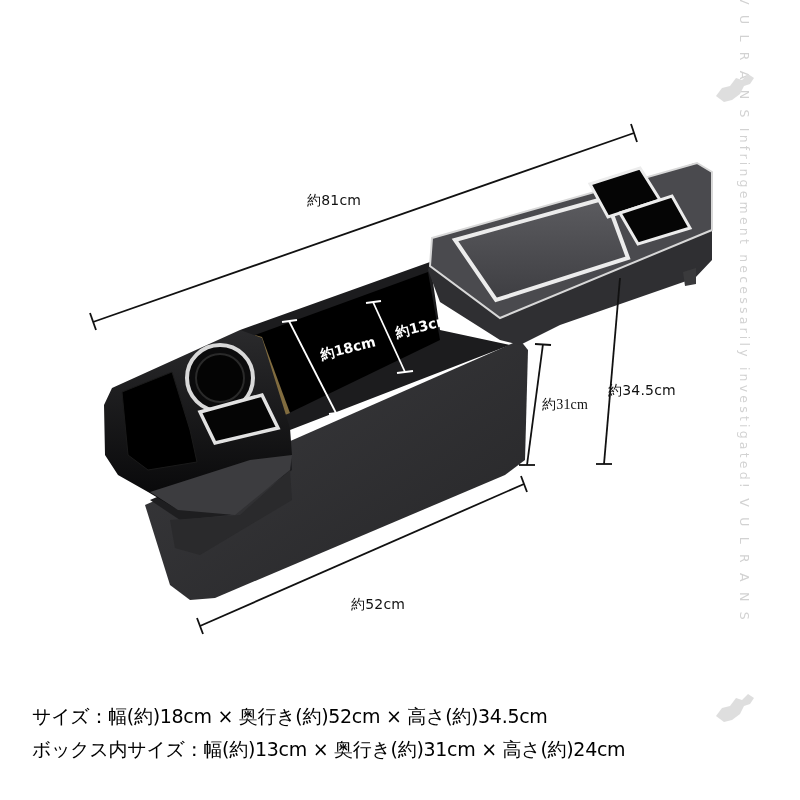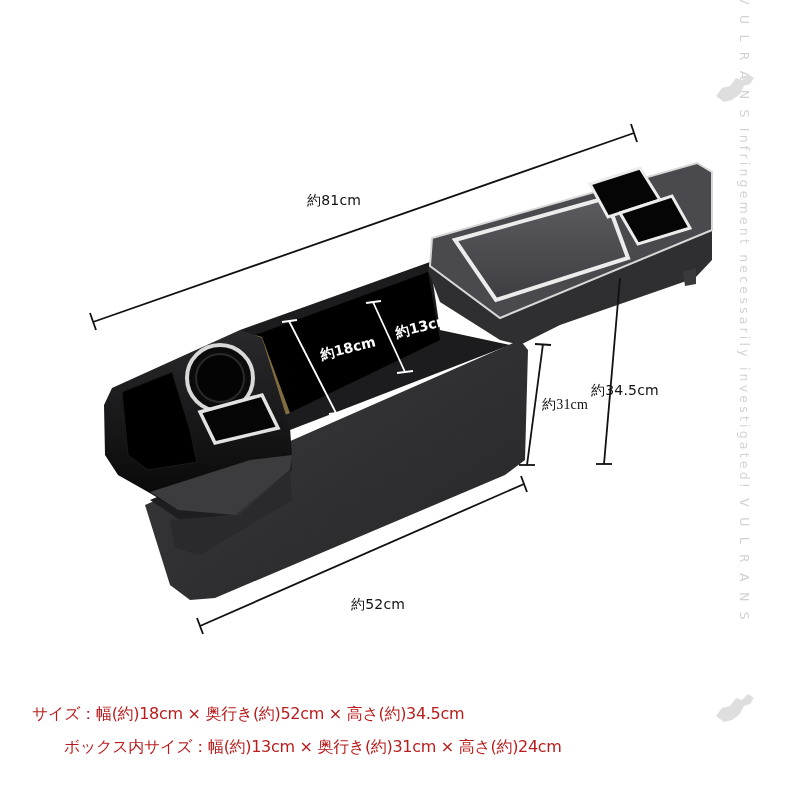--- a/index.html
+++ b/index.html
@@ -4,21 +4,21 @@
 <style>
   html, body { margin:0; padding:0; background:#ffffff; }
   body { width:800px; height:800px; position:relative; overflow:hidden;
          font-family:"DejaVu Sans","Liberation Sans",sans-serif; color:#111; }
   .stage { position:absolute; left:0; top:0; width:800px; height:800px; }
   svg.art { position:absolute; left:0; top:0; }
   .dim-label { position:absolute; font-size:14px; color:#111; white-space:nowrap;
                font-family:"DejaVu Sans","Liberation Sans",sans-serif; letter-spacing:0.2px; }
   .inner-label { position:absolute; font-size:14px; font-weight:bold; color:#ffffff; white-space:nowrap;
                  font-family:"DejaVu Sans","Liberation Sans",sans-serif; }
-  .spec { position:absolute; left:32px; font-size:16px; color:#b91c1c; white-space:nowrap;
+  .spec { position:absolute; left:32px; font-size:19px; color:#000000; white-space:nowrap;
           font-family:"DejaVu Sans","Liberation Sans",sans-serif; letter-spacing:-0.3px; }
   .watermark { position:absolute; left:738px; top:-4px; width:14px; height:808px;
                writing-mode:vertical-rl; font-size:12.5px; color:#d2d2d2; letter-spacing:3.2px;
                font-family:"DejaVu Sans","Liberation Sans",sans-serif; white-space:nowrap; }
   .wm-logo { position:absolute; }
 </style>
 </head>
 <body>
 
 <div class="stage">
@@ -100,26 +100,26 @@
       <line x1="329" y1="414" x2="345" y2="412"></line>
       <line x1="373" y1="302" x2="405" y2="372"></line>
       <line x1="366" y1="303" x2="381" y2="301"></line>
       <line x1="397" y1="373" x2="413" y2="371"></line>
     </g>
   </svg>
 
   <div class="dim-label" style="left:307px;top:192px;">約81cm</div>
   <div class="dim-label" style="left:351px;top:596px;">約52cm</div>
   <div class="dim-label" style="left:542px;top:396px;font-family:Liberation Serif, serif;">約31cm</div>
-  <div class="dim-label" style="left:591px;top:382px;text-align:right;">約34.5cm</div>
+  <div class="dim-label" style="left:608px;top:382px;text-align:right;">約34.5cm</div>
   <div class="inner-label" style="left:320px;top:340px;transform:rotate(-14deg);">約18cm</div>
   <div class="inner-label" style="left:395px;top:318px;transform:rotate(-14deg);">約13cm</div>
 
   <div class="spec" style="top:704px;">サイズ：幅(約)18cm × 奥行き(約)52cm × 高さ(約)34.5cm</div>
-  <div class="spec" style="top:737px;margin-left:32px;">ボックス内サイズ：幅(約)13cm × 奥行き(約)31cm × 高さ(約)24cm</div>
+  <div class="spec" style="top:737px;">ボックス内サイズ：幅(約)13cm × 奥行き(約)31cm × 高さ(約)24cm</div>
 
   <div class="watermark">V U L R A N S   Infringement necessarily investigated!   V U L R A N S</div>
   <svg class="wm-logo" style="left:712px;top:70px;" width="46" height="36" viewBox="0 0 46 36">
     <path d="M4 26 L10 18 L18 16 L24 8 L30 10 L36 4 L42 8 L38 14 L32 16 L28 24 L20 30 L12 32 Z" fill="#dedede"></path>
   </svg>
   <svg class="wm-logo" style="left:712px;top:690px;" width="46" height="36" viewBox="0 0 46 36">
     <path d="M4 26 L10 18 L18 16 L24 8 L30 10 L36 4 L42 8 L38 14 L32 16 L28 24 L20 30 L12 32 Z" fill="#dedede"></path>
   </svg>
 </div>
 

